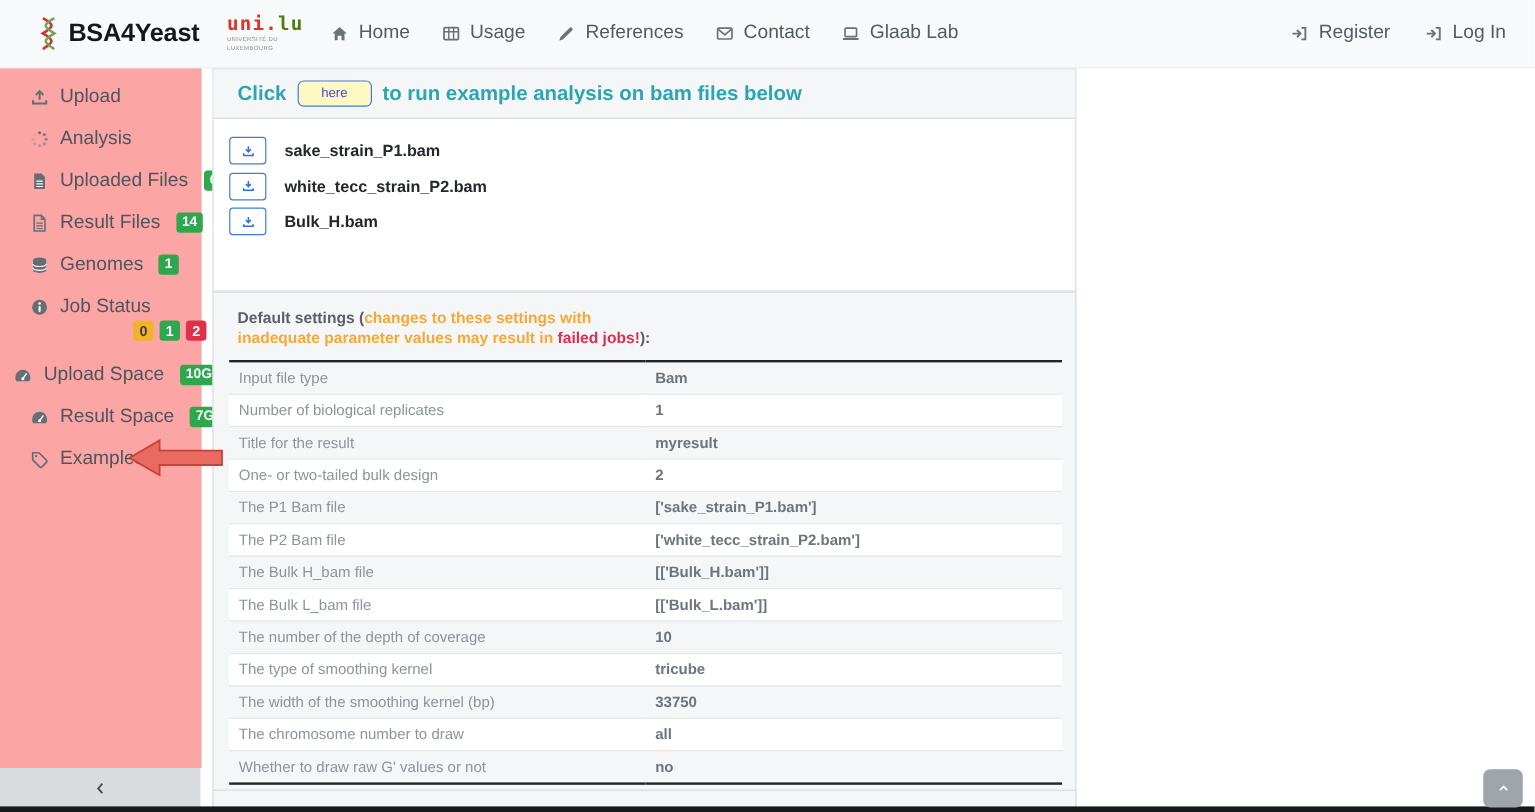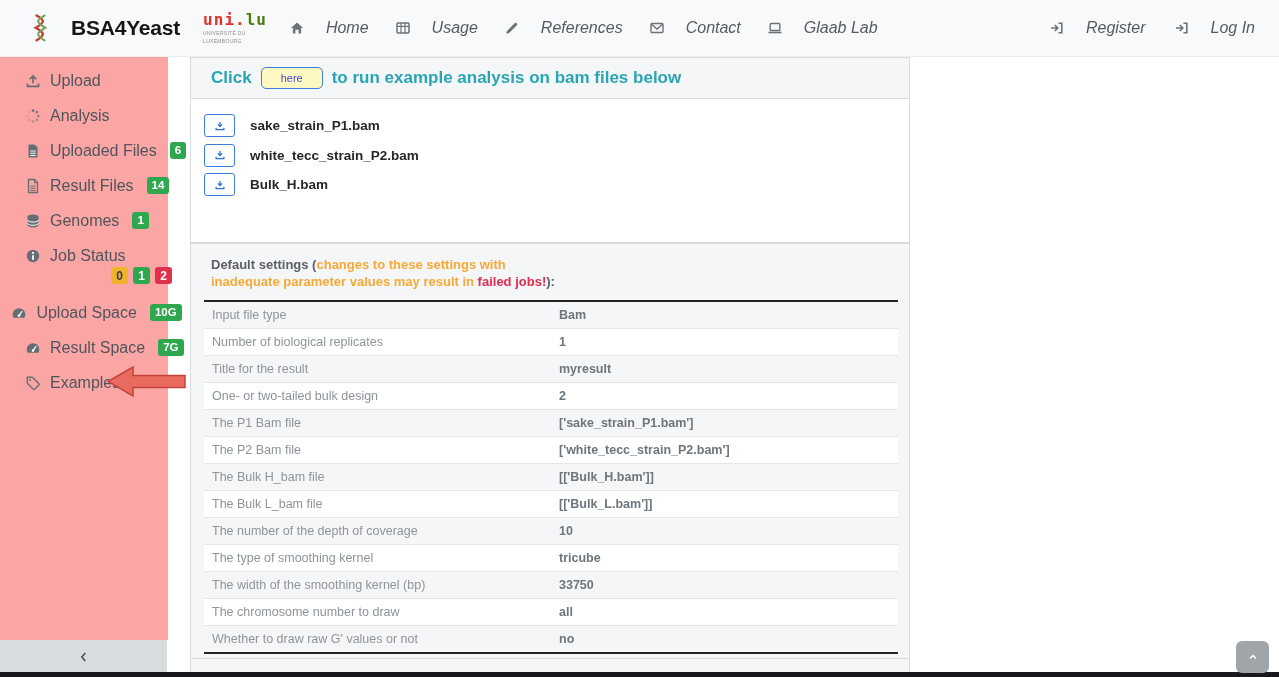--- a/index.html
+++ b/index.html
@@ -4,29 +4,29 @@
 <style>
   * { margin:0; padding:0; box-sizing:border-box; }
   html,body { width:1279px; height:677px; overflow:hidden; background:#fff;
               font-family:"Liberation Sans", sans-serif; }
   #page { position:relative; width:1279px; height:677px; background:#fff; overflow:hidden; }
 
   
   .navbar { position:absolute; top:0; left:0; width:1279px; height:57px;
             background:#f8f9fa; border-bottom:1px solid #ededee;
             display:flex; align-items:center; }
-  .brand { display:flex; align-items:center; gap:20px; margin-left:30px; cursor:pointer; }
+  .brand { display:flex; align-items:center; gap:6px; margin-left:30px; cursor:pointer; }
   .brand-name { font-size:21px; font-weight:bold; color:#141719; letter-spacing:-0.2px; }
   .unilogo { margin-left:23px; display:flex; flex-direction:column; line-height:1; cursor:pointer; }
   .uni-word { font-weight:bold; font-size:16px; letter-spacing:1px; font-family:"DejaVu Sans Mono", monospace; }
   .uni-red { color:#e23127; } .uni-blue { color:#4d7c0f; }
   .uni-cap { font-size:5px; color:#8a9095; margin-top:3px; letter-spacing:0.3px; }
   .navlinks { display:flex; align-items:center; gap:26px; margin-left:22px; }
-  .nav-link { display:flex; align-items:center; gap:21px; color:#545b62; font-size:16px;
-              cursor:pointer; text-decoration:none;font-style:italic; }
+  .nav-link { display:flex; align-items:center; gap:8px; color:#545b62; font-size:16px;
+              cursor:pointer; text-decoration:none; }
   .nav-link svg { color:#6b7artist378; }
   .icon16 { width:16px; height:16px; color:#6b7278; flex:0 0 auto; }
   .auth { margin-left:auto; margin-right:24px; display:flex; gap:28px; }
 
   
   .sidebar { position:absolute; top:57px; left:0; width:168px; bottom:37px;
              background:#fca5a5; padding-top:6px; }
   .side-item { height:35px; display:flex; align-items:center; padding-left:25px; gap:9px;
                color:#4e565c; font-size:16px; cursor:pointer; white-space:nowrap; }
   .side-item .icon16 { color:#666d73; }
@@ -37,21 +37,21 @@
   .jbadge { min-width:17px; height:17px; border-radius:3px; font-size:12px; font-weight:bold;
             display:flex; align-items:center; justify-content:center; padding:0 4px; cursor:pointer; }
   .jbadge.pending { background:#f2b32c; color:#3c3c3c; }
   .jbadge.running { background:#2fa74e; color:#fff; }
   .jbadge.failed  { background:#e0314b; color:#fff; }
   .after-badges { margin-top:8px;justify-content:center; }
 
   .red-arrow { position:absolute; left:107px; top:364px; width:79px; height:35px; z-index:6; }
 
   
-  .card { position:absolute; left:190px; width:720px; background:#fff;
+  .card { position:absolute; left:177px; width:720px; background:#fff;
           border:1px solid #d9dcdf; }
   .card1 { top:57px; height:186px; }
   .card1-header { background:#f5f6f7; border-bottom:1px solid #d9dcdf; height:41px;
                   display:flex; align-items:center; gap:9px; padding:0 20px;
                   color:#2aa5b4; font-weight:bold; font-size:17px; }
   .here-btn { border:1.5px solid #3d7de4; color:#4348d8; background:#fef9c3; border-radius:5px;
               font-size:11px; padding:4px 19px; cursor:pointer; font-family:inherit; }
   .card1-body { padding:12px 0 0 13px; }
   .file-row { display:flex; align-items:center; gap:15px; height:29.5px; }
   .dl-btn { width:31px; height:23px; border:1px solid #3d7de4; border-radius:3px; background:#fff;

